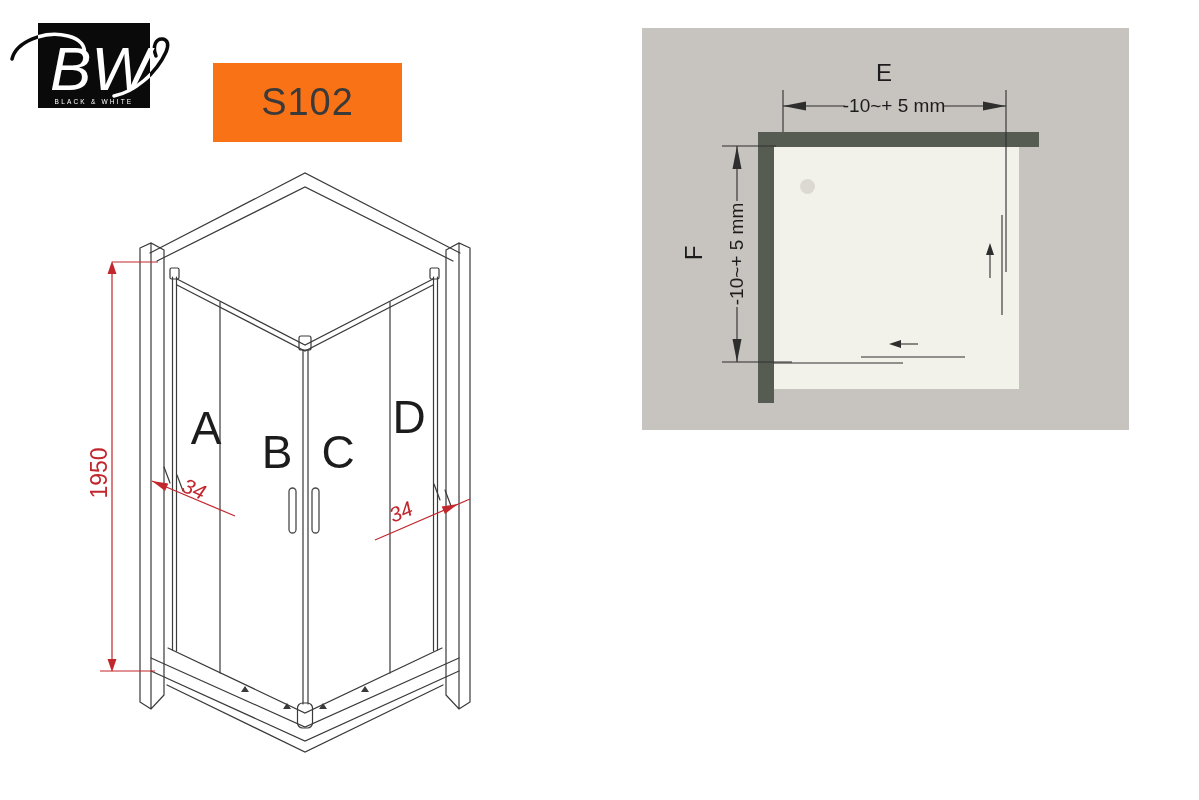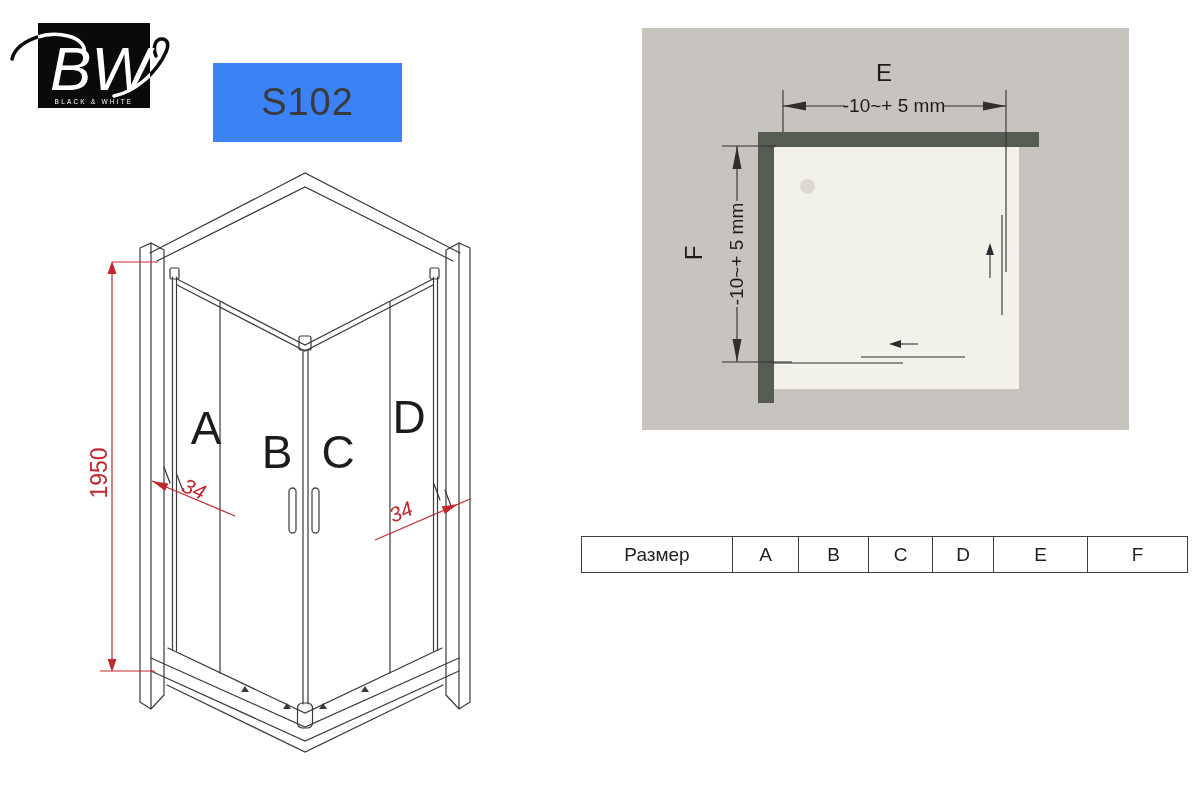--- a/index.html
+++ b/index.html
@@ -5,21 +5,21 @@
   html,body{margin:0;padding:0;}
   body{
     width:1199px;height:800px;position:relative;background:#ffffff;
     font-family:"Liberation Sans", sans-serif;overflow:hidden;
   }
   svg text{font-family:"Liberation Sans", sans-serif;}
   .abs{position:absolute;}
 
   
   #model-box{
-    left:213px;top:63px;width:189px;height:79px;background:#3b82f6;
+    left:213px;top:63px;width:189px;height:79px;background:#f97316;
     display:flex;align-items:center;justify-content:center;
     font-size:38px;color:#3a3a3a;letter-spacing:1px;
   }
 
   
   #plan-bg{left:642px;top:28px;width:487px;height:402px;background:#c7c3bf;}
   #plan-wall-top{position:absolute;left:116px;top:104px;width:281px;height:15px;background:#575c52;}
   #plan-wall-left{position:absolute;left:116px;top:104px;width:16px;height:271px;background:#575c52;}
   #plan-floor{position:absolute;left:132px;top:119px;width:245px;height:242px;background:#f2f1ea;}
   #plan-drain{position:absolute;left:158px;top:151px;width:15px;height:15px;border-radius:50%;background:#dcd9d3;}
@@ -155,24 +155,15 @@
     <text x="884" y="81" text-anchor="middle" font-size="24">E</text>
     <text x="894" y="112" text-anchor="middle" font-size="19">-10~+ 5 mm</text>
     <text x="694" y="261" text-anchor="middle" font-size="24" transform="rotate(-90 694 253)">F</text>
     <text x="737" y="260" text-anchor="middle" font-size="19" transform="rotate(-90 737 254)">-10~+ 5 mm</text>
   </g>
 </svg>
 
 <div class="abs" id="size-table">
   <table>
     <tbody>
-        <tr>
-      <td class="col-size">Размер</td>
-      <td class="col-a">A</td>
-      <td class="col-b">B</td>
-      <td class="col-c">C</td>
-      <td class="col-d">D</td>
-      <td class="col-e">E</td>
-      <td class="col-f">F</td>
-    </tr>
   </tbody>
     </table>
 </div>
 
 </body></html>

